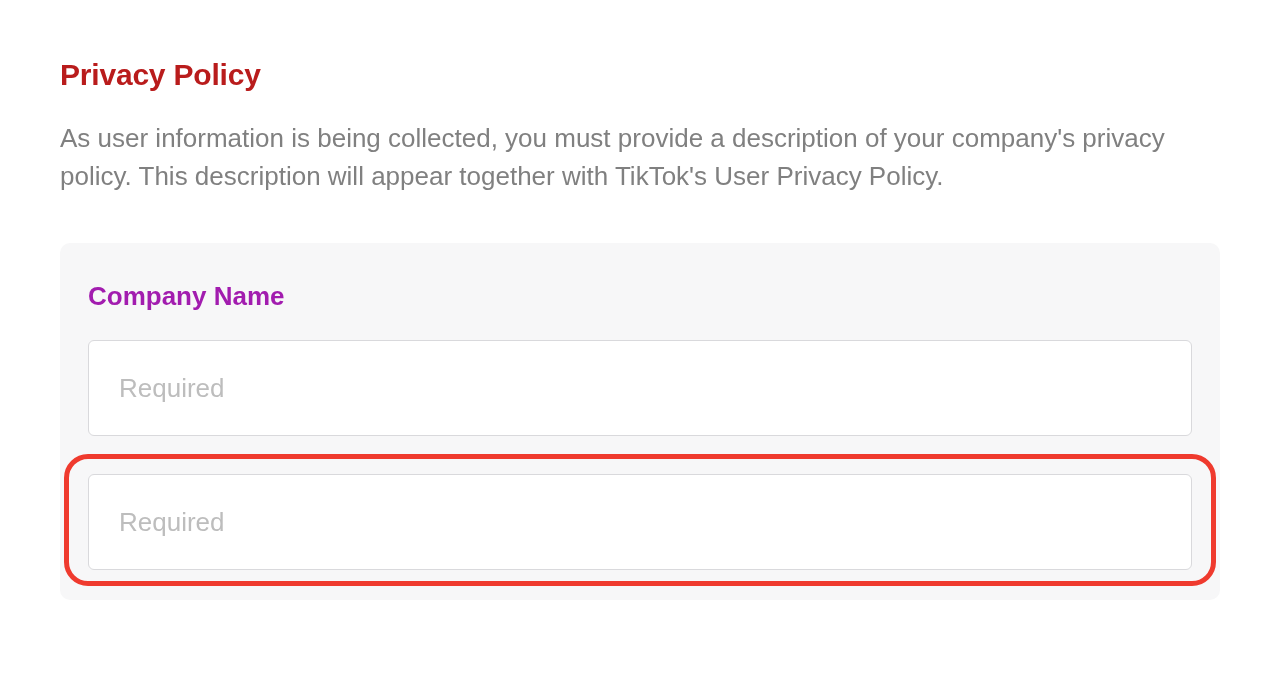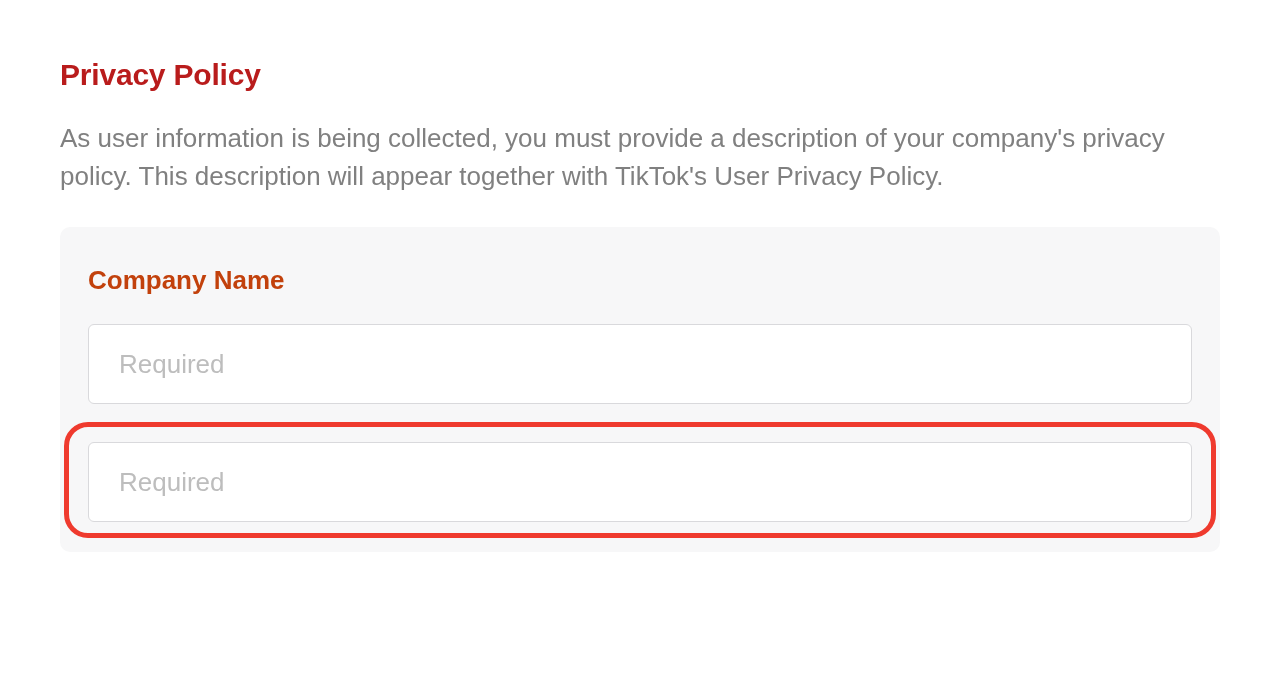--- a/index.html
+++ b/index.html
@@ -17,42 +17,42 @@
     font-size: 30px;
     font-weight: 700;
     color: #b91c1c;
     margin-bottom: 28px;
     letter-spacing: -0.2px;
   }
   .section-desc {
     font-size: 26px;
     line-height: 1.45;
     color: #808080;
-    margin-bottom: 32px;
+    margin-bottom: 48px;
     max-width: 1160px;
   }
   .panel {
     background: #f7f7f8;
     border-radius: 10px;
     padding: 0 28px 30px 28px;
     position: relative;
   }
   .field-group {
     padding-top: 38px;
     position: relative;
   }
   .field-label {
     font-size: 26px;
     font-weight: 600;
-    color: #c2410c;
+    color: #a21caf;
     margin-bottom: 28px;
   }
   .text-input {
     width: 100%;
-    height: 80px;
+    height: 96px;
     padding: 0 30px;
     font-size: 26px;
     color: #1a1a1a;
     background: #ffffff;
     border: 1.5px solid #d9d9dc;
     border-radius: 6px;
     outline: none;
   }
   .text-input::placeholder {
     color: #bdbdbd;

